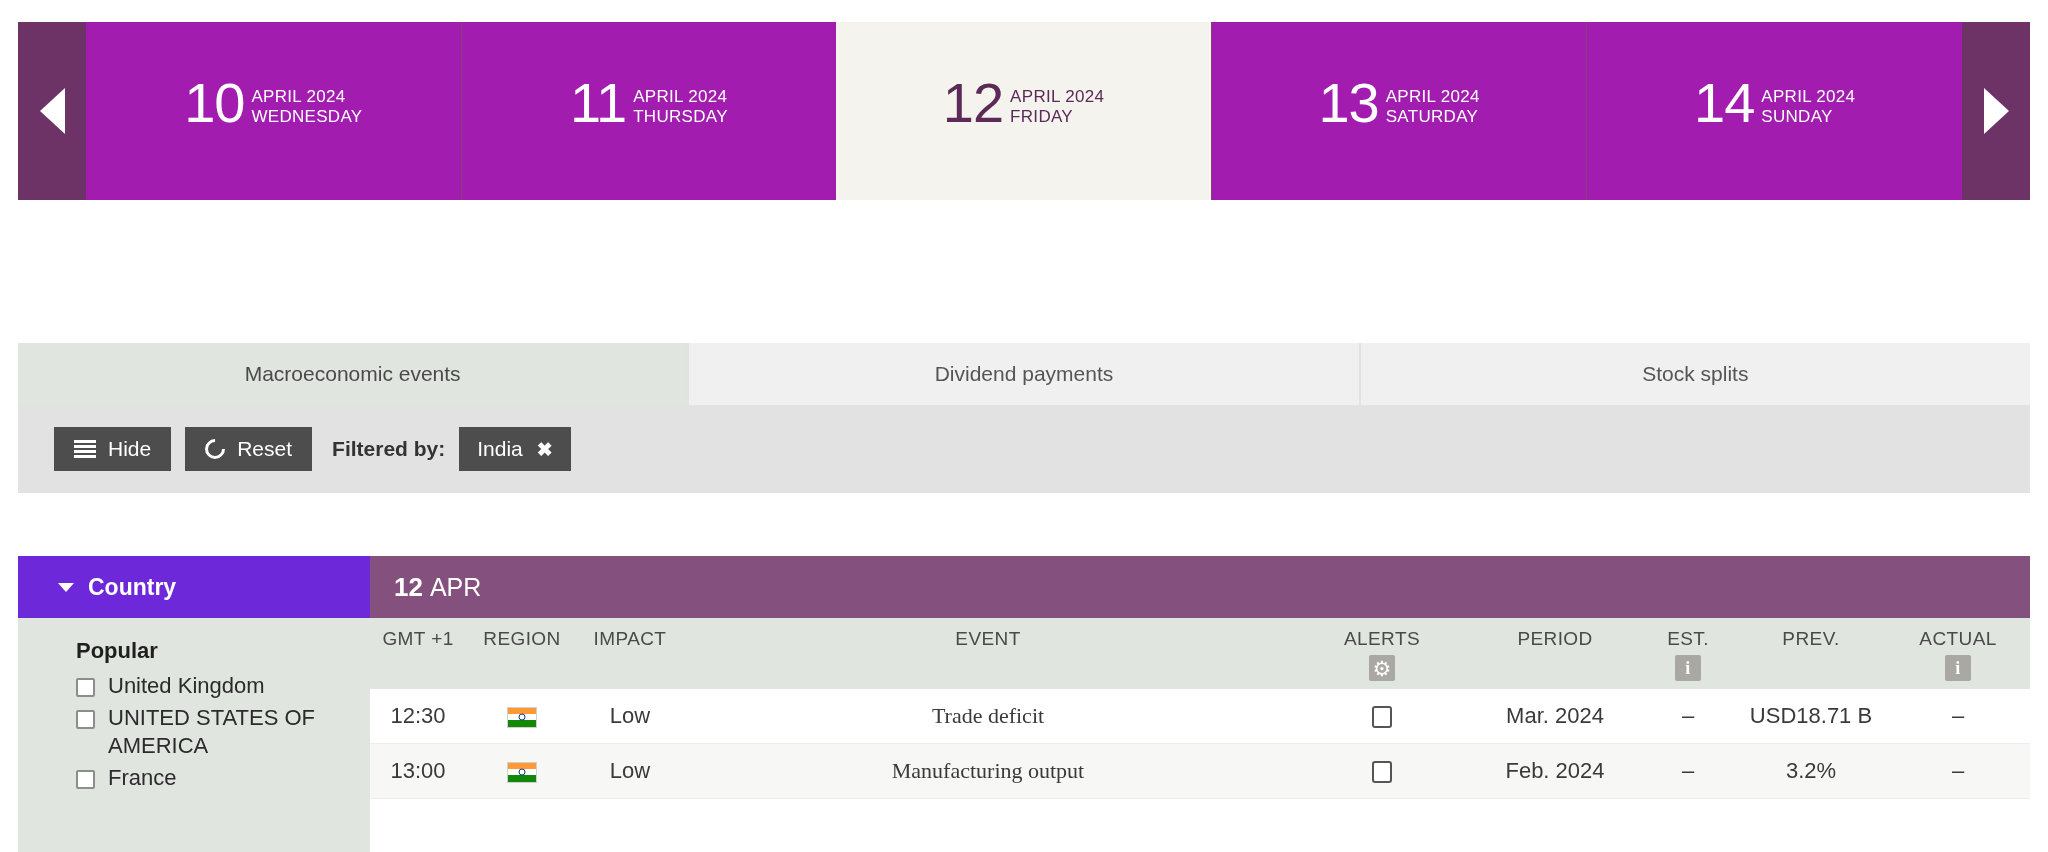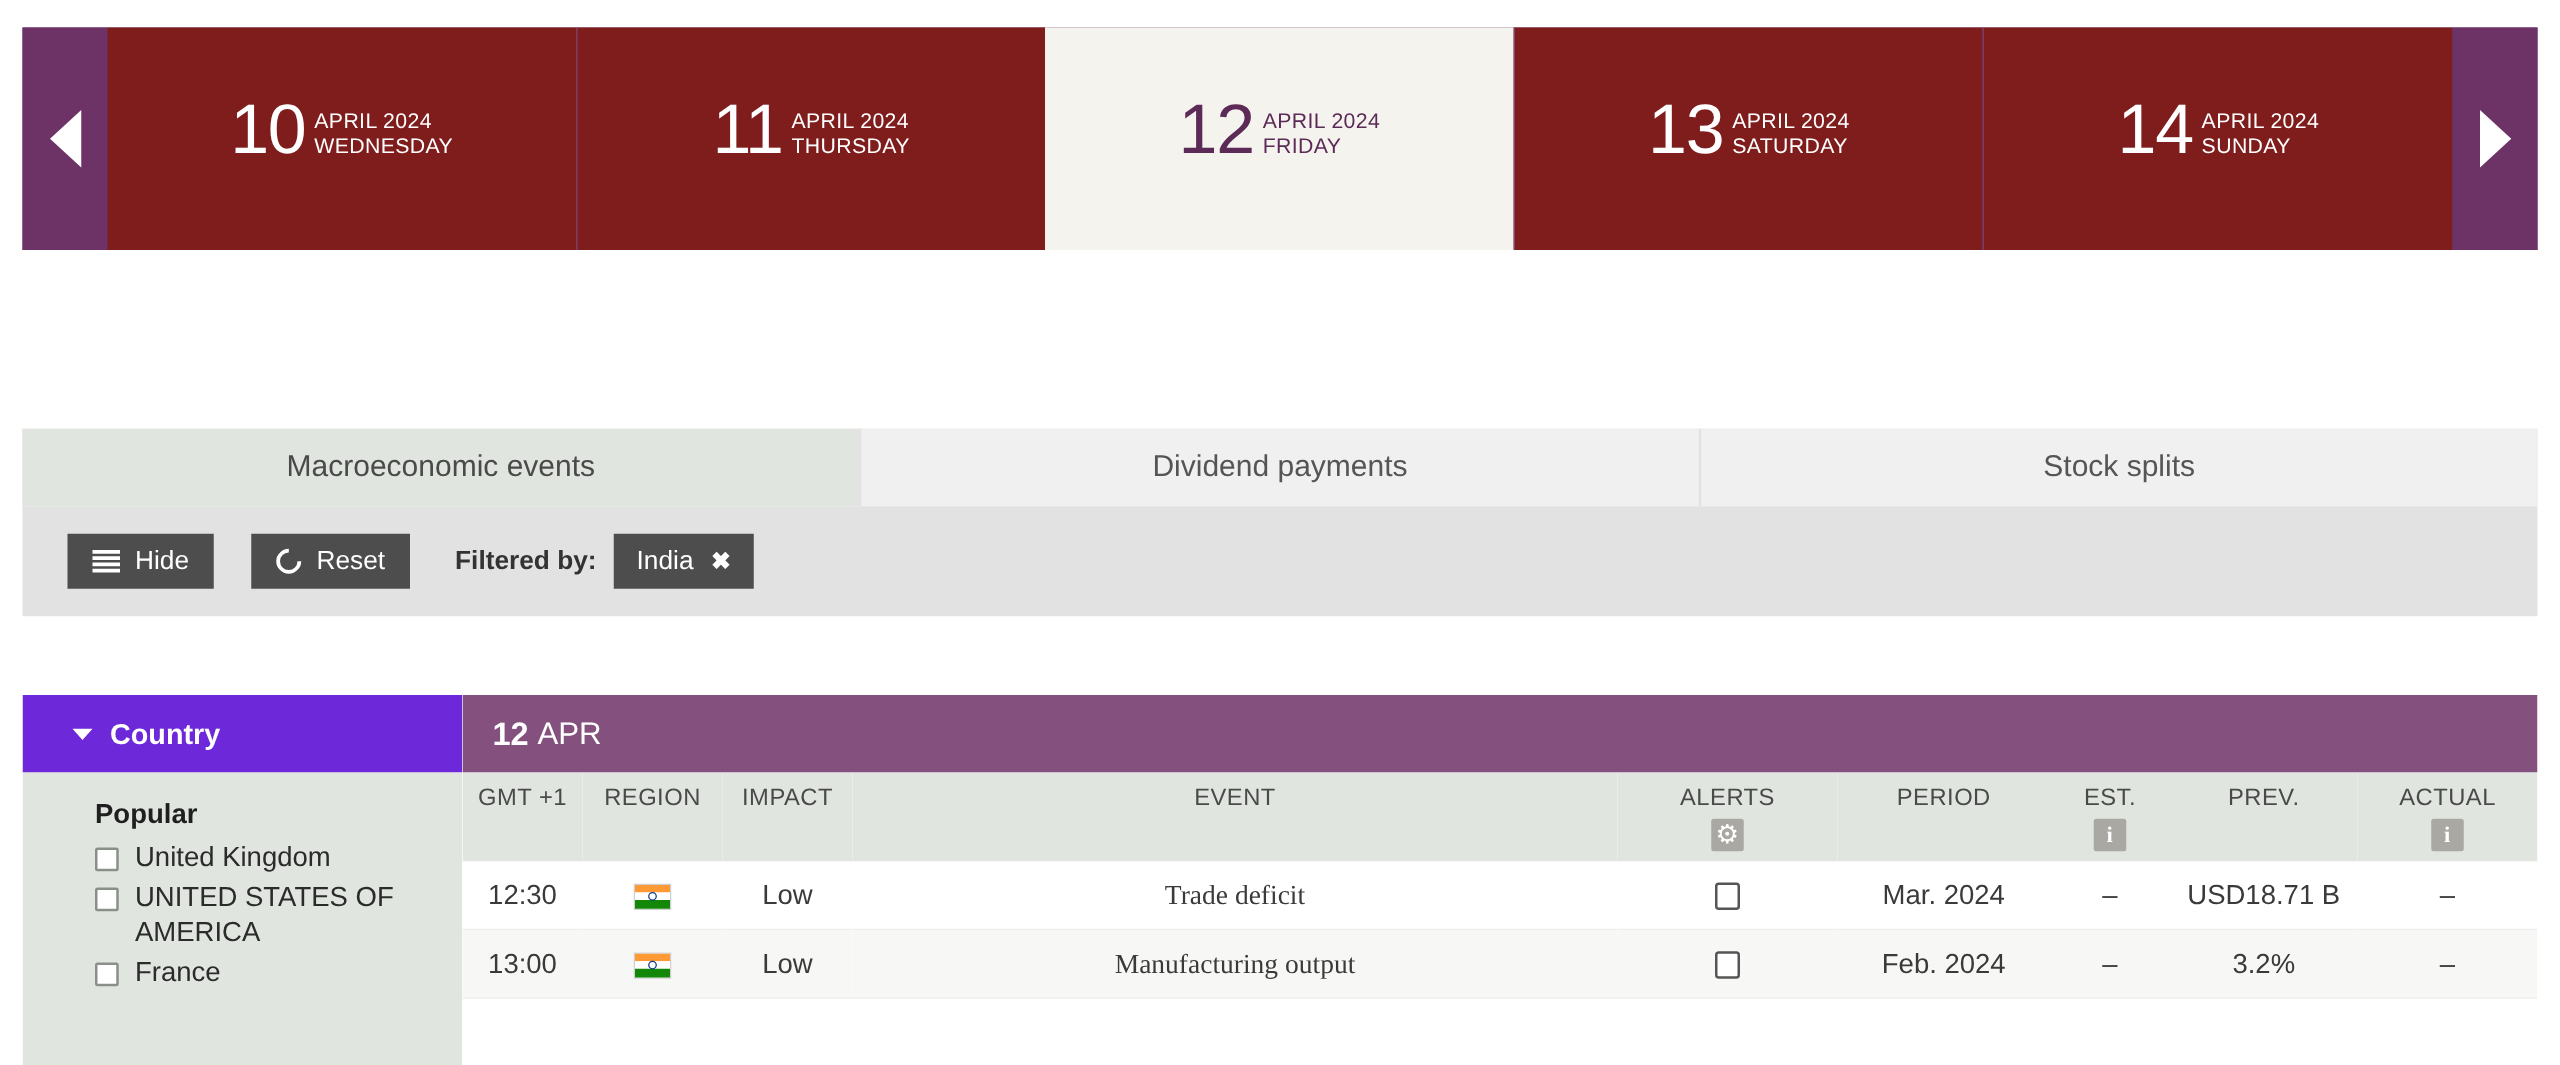--- a/index.html
+++ b/index.html
@@ -45,21 +45,21 @@
     border-bottom: 23px solid transparent;
   }
   .arrow-left  { border-right: 25px solid #ffffff; }
   .arrow-right { border-left:  25px solid #ffffff; }
 
   .day-cell {
     flex: 1 1 0;
     display: flex;
     align-items: center;
     justify-content: center;
-    background: #7f1d1d;
+    background: #a21caf;
     border-left: 1px solid #7e4476;
     cursor: pointer;
     box-sizing: border-box;
   }
   .day-cell:first-of-type { border-left: none; }
   .day-cell.selected {
     background: #f5f3ee;
     border-left: none;
   }
   .day-inner {
@@ -101,21 +101,21 @@
     height: 62px;
     display: flex;
     background: #e2e2e2;
     box-sizing: border-box;
   }
   .tab {
     flex: 1 1 0;
     display: flex;
     align-items: center;
     justify-content: center;
-    font-size: 24px;
+    font-size: 21px;
     color: #555555;
     background: #f0f0f0;
     border-right: 2px solid #e2e2e2;
     cursor: pointer;
     box-sizing: border-box;
   }
   .tab:last-child { border-right: none; }
   .tab.active {
     background: #e1e5e0;
     color: #4a4a4a;
@@ -135,21 +135,21 @@
     box-sizing: border-box;
   }
   .tool-btn {
     height: 44px;
     background: #4d4d4d;
     color: #ffffff;
     display: flex;
     align-items: center;
     padding: 0 20px;
     font-size: 21px;
-    margin-right: 30px;
+    margin-right: 14px;
     cursor: pointer;
     border: none;
     font-family: inherit;
     box-sizing: border-box;
   }
   .hamburger-icon {
     width: 22px;
     height: 18px;
     display: flex;
     flex-direction: column;

